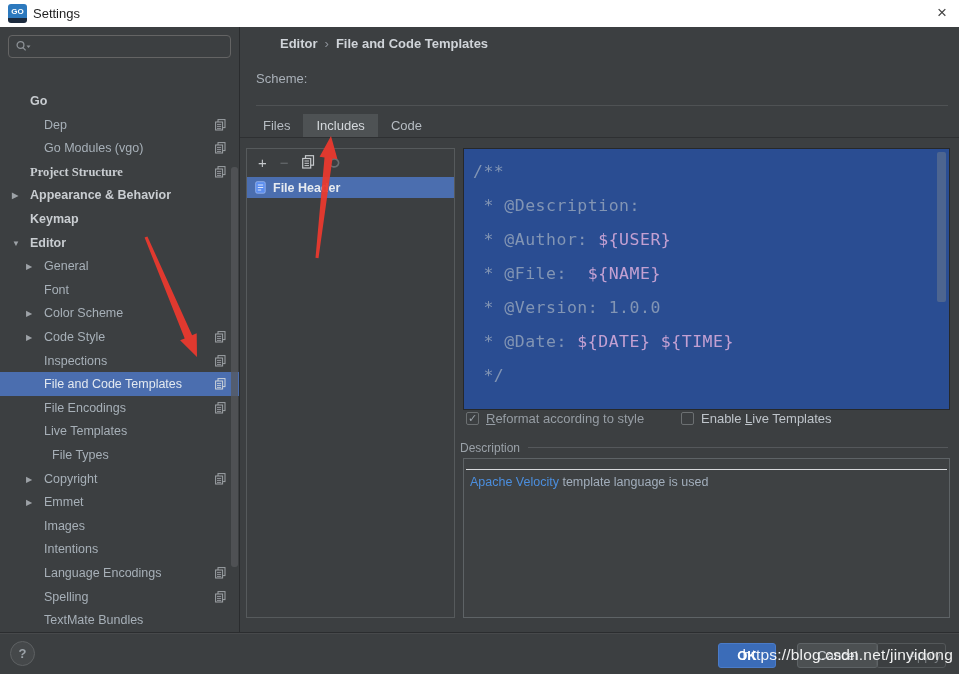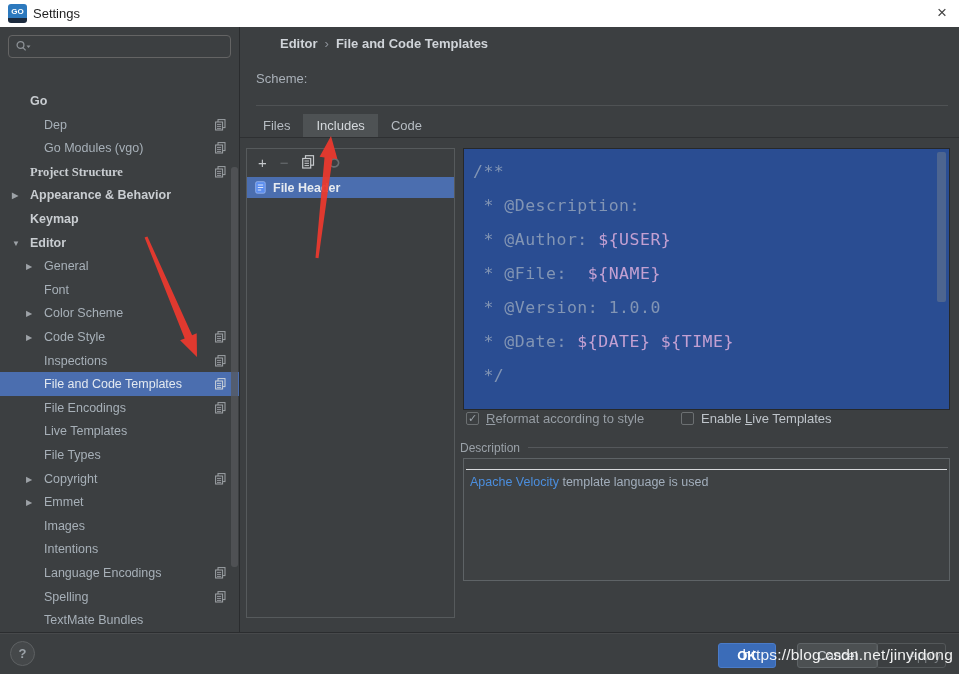--- a/index.html
+++ b/index.html
@@ -76,21 +76,21 @@
     display:inline-flex; align-items:center; justify-content:center; }
   .cb-check { font-size:11px; color:#9ca3a9; line-height:1; }
   .opt { display:flex; align-items:center; gap:7px; cursor:pointer; }
   .opt-label-dim { font-size:13px; color:#969da4; }
   .opt-label { font-size:13px; color:#bec4ca; }
   .uline { text-decoration:underline; }
 
   
   .desc-title { left:460px; top:441px; font-size:12px; color:#9aa1a8; }
   .desc-rule { left:528px; top:447px; width:420px; height:1px; background:#55585b; }
-  .desc-panel { left:463px; top:458px; width:487px; height:123px; background:#3e4143;
+  .desc-panel { left:463px; top:458px; width:487px; height:160px; background:#3e4143;
     border:1px solid #5e6366; }
   .desc-topline { position:absolute; left:2px; top:10px; width:481px; height:1px; background:#d7d9dc; }
   .desc-text { position:absolute; left:6px; top:16px; font-size:12.5px; }
   .desc-link { color:#4b8ede; cursor:pointer; }
   .desc-rest { color:#a2aebc; }
 
   
   .footer { left:0; top:632px; width:959px; height:42px; background:#3c3f41;
     border-top:1px solid #2b2d2f; box-shadow:inset 0 1px 0 #47494b; }
   .help-btn { position:absolute; left:10px; top:8px; width:25px; height:25px; border-radius:50%;
@@ -220,21 +220,21 @@
             <rect x="3" y="0.6" width="7" height="8" fill="none" stroke="#9da2a6" stroke-width="1"></rect>
             <rect x="0.6" y="3" width="7" height="8" fill="#3c3f41" stroke="#9da2a6" stroke-width="1"></rect>
             <line x1="2" y1="5.4" x2="6.2" y2="5.4" stroke="#9da2a6" stroke-width="0.9"></line>
             <line x1="2" y1="7.4" x2="6.2" y2="7.4" stroke="#9da2a6" stroke-width="0.9"></line>
             <line x1="2" y1="9.4" x2="6.2" y2="9.4" stroke="#9da2a6" stroke-width="0.9"></line>
           </svg>
         </div>
         <div class="tree-row" style="top: 392.4px;">
           <span class="tree-label" style="left: 44px;">Live Templates</span>
         </div>
-        <div class="tree-row" style="top: 416px;">
+        <div class="tree-row" style="top: 416px; margin-left: 8px;">
           <span class="tree-label" style="left: 44px;">File Types</span>
         </div>
         <div class="tree-row" style="top: 439.6px;">
           <span class="tree-arrow" style="left: 26px;">▶</span>
           <span class="tree-label" style="left: 44px;">Copyright</span>
           <svg width="11" height="12" viewBox="0 0 11 12" class="tree-copyicon">
             <rect x="3" y="0.6" width="7" height="8" fill="none" stroke="#9da2a6" stroke-width="1"></rect>
             <rect x="0.6" y="3" width="7" height="8" fill="#3c3f41" stroke="#9da2a6" stroke-width="1"></rect>
             <line x1="2" y1="5.4" x2="6.2" y2="5.4" stroke="#9da2a6" stroke-width="0.9"></line>
             <line x1="2" y1="7.4" x2="6.2" y2="7.4" stroke="#9da2a6" stroke-width="0.9"></line>

